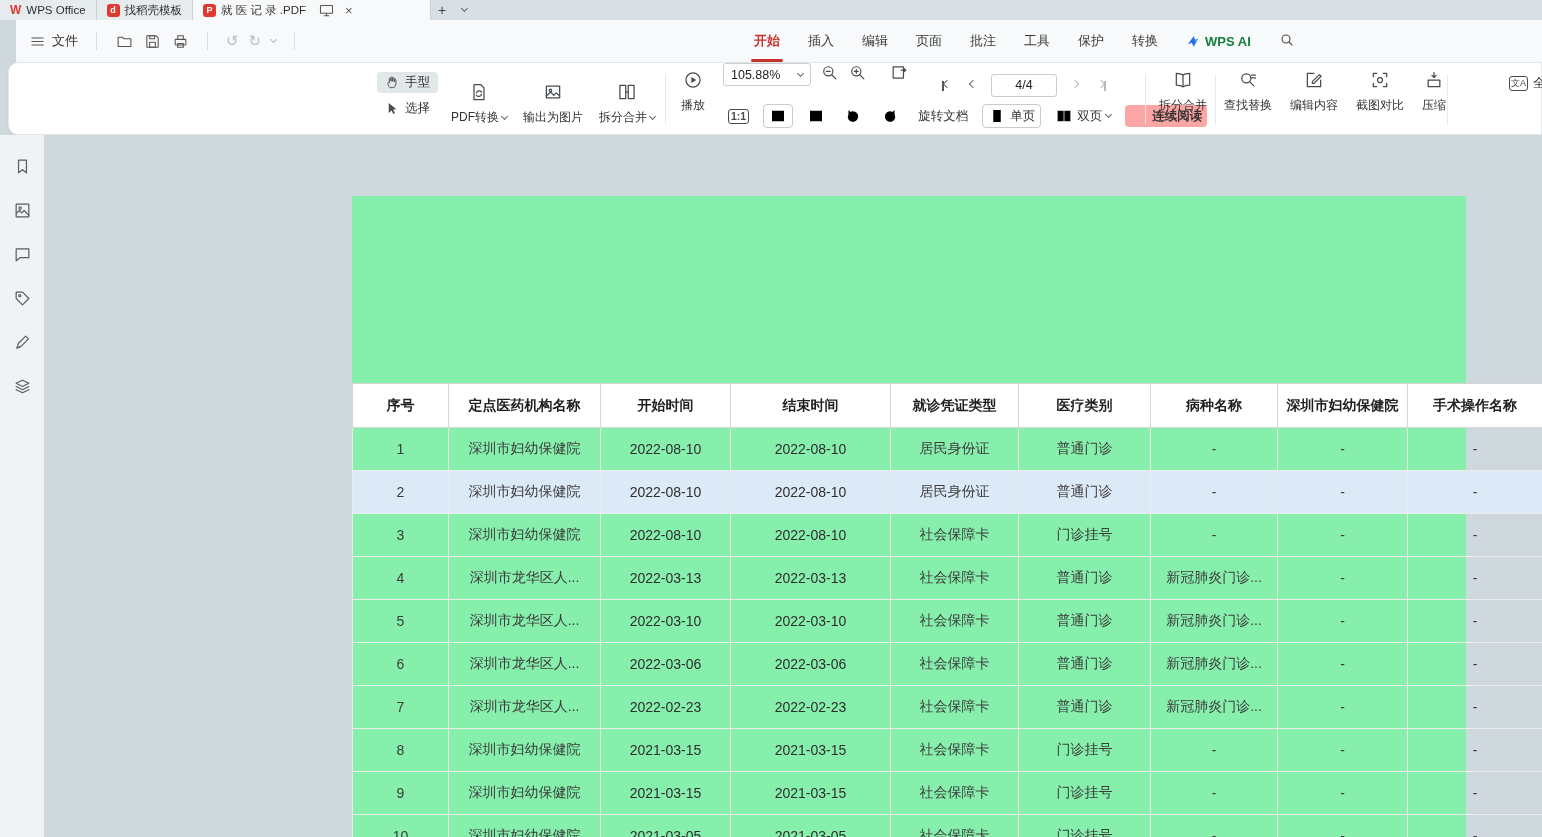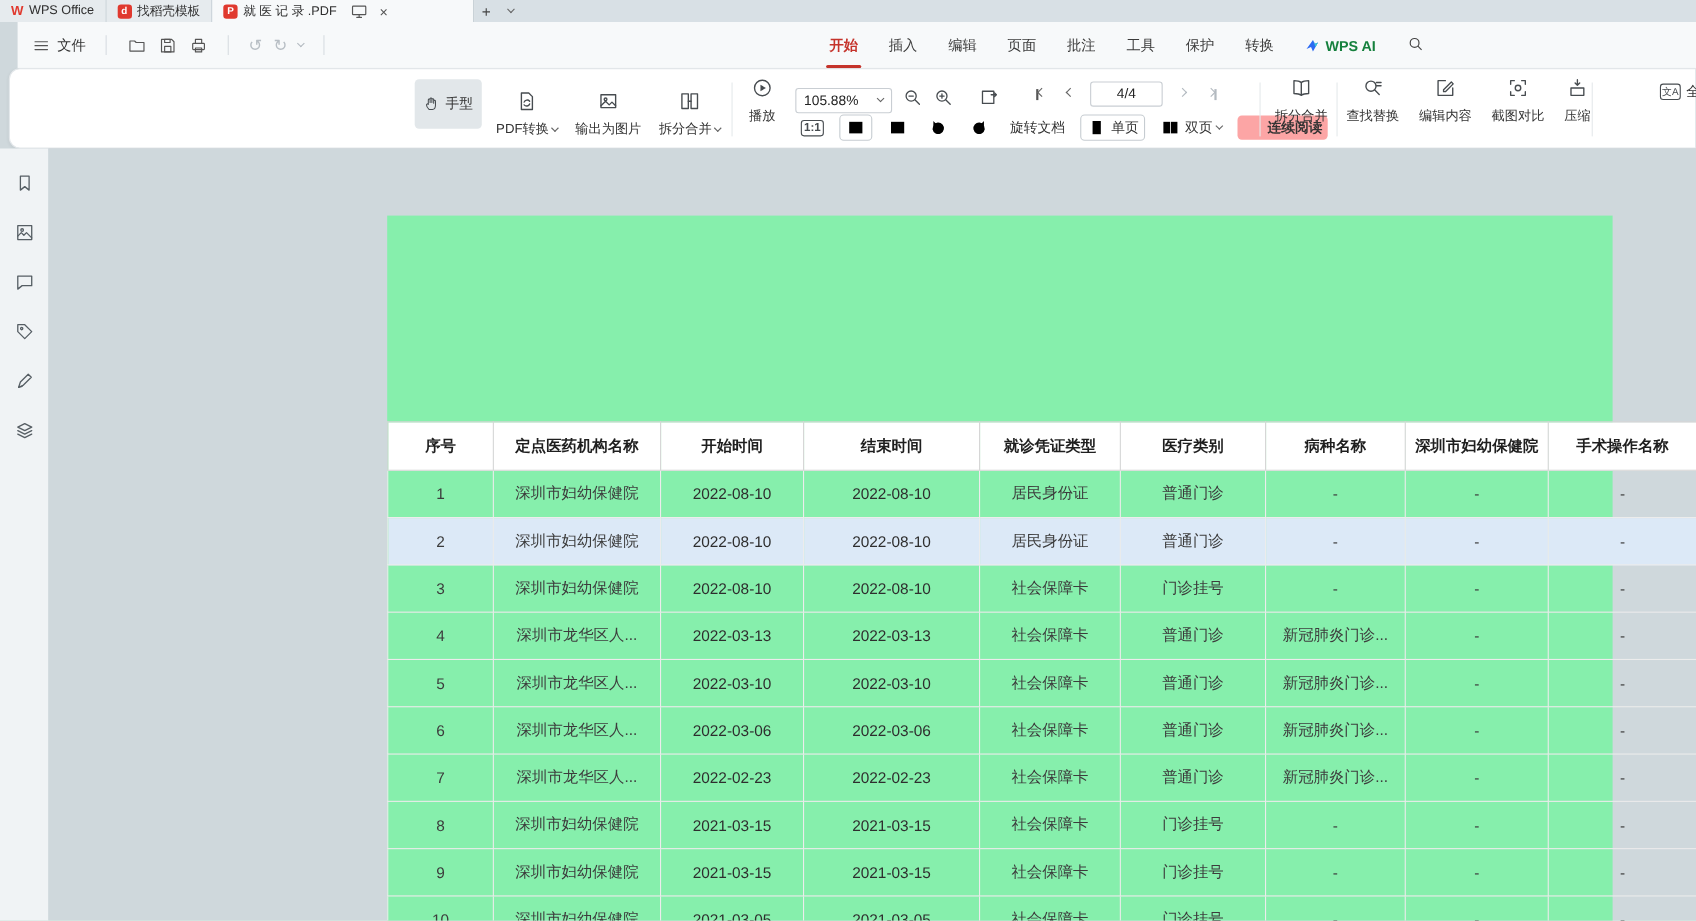--- a/index.html
+++ b/index.html
@@ -49,28 +49,28 @@
   
   .toolbar-card { position:absolute; left:8px; top:62px; width:1534px; height:73px; background:#ffffff;
                   border:1px solid #e3e7ea; border-radius:10px 0 0 10px; box-shadow:0 1px 3px rgba(0,0,0,.05); }
   .tb-icon svg { width:20px; height:20px; stroke:#474c50; fill:none; stroke-width:1.5; stroke-linecap:round; stroke-linejoin:round; }
   .bigbtn { display:flex; flex-direction:column; align-items:center; justify-content:center; gap:4px;
             font-size:12px; color:#333; white-space:nowrap; }
   .bigbtn .lbl { display:flex; align-items:center; gap:3px; }
   .vsep { position:absolute; top:12px; width:1px; height:49px; background:#e5e9ec; }
 
   .handsel { position:absolute; left:368px; top:9px; display:flex; flex-direction:column; gap:5px; }
-  .hs-row { display:flex; align-items:center; gap:5px; padding:14px 8px; border-radius:4px; font-size:12.5px; color:#333; }
+  .hs-row { display:flex; align-items:center; gap:5px; padding:2px 8px; border-radius:4px; font-size:12.5px; color:#333; }
   .hs-row.sel { background:#e2e7ea; }
   .hs-row svg { width:15px; height:15px; stroke:#474c50; fill:none; stroke-width:1.5; stroke-linecap:round; stroke-linejoin:round; }
 
   .grp-convert { position:absolute; left:442px; top:19px; display:flex; gap:16px; }
   .grp-play { position:absolute; left:672px; top:7px; }
 
-  .zoomrow { position:absolute; left:714px; top:16px; display:flex; align-items:center; gap:9px; }
+  .zoomrow { position:absolute; left:714px; top:0; display:flex; align-items:center; gap:9px; }
   .zoombox { display:flex; align-items:center; justify-content:space-between; width:88px; height:23px;
              border:1px solid #c9ced3; border-radius:3px; padding:0 7px; font-size:12.5px; color:#222; background:#fff; }
   .iconbtn svg { width:19px; height:19px; stroke:#474c50; fill:none; stroke-width:1.5; stroke-linecap:round; stroke-linejoin:round; }
 
   .pagenav { position:absolute; left:928px; top:11px; display:flex; align-items:center; gap:9px; }
   .navic { display:flex; align-items:center; justify-content:center; width:18px; height:20px; }
   .navbar1 { width:1.4px; height:10px; background:#555; display:inline-block; }
   .navbar1.gray { background:#b3bac0; }
   .pagebox { width:66px; height:23px; border:1px solid #c9ced3; border-radius:3px; background:#fff;
              font-size:12.5px; color:#222; text-align:center; line-height:21px; }

